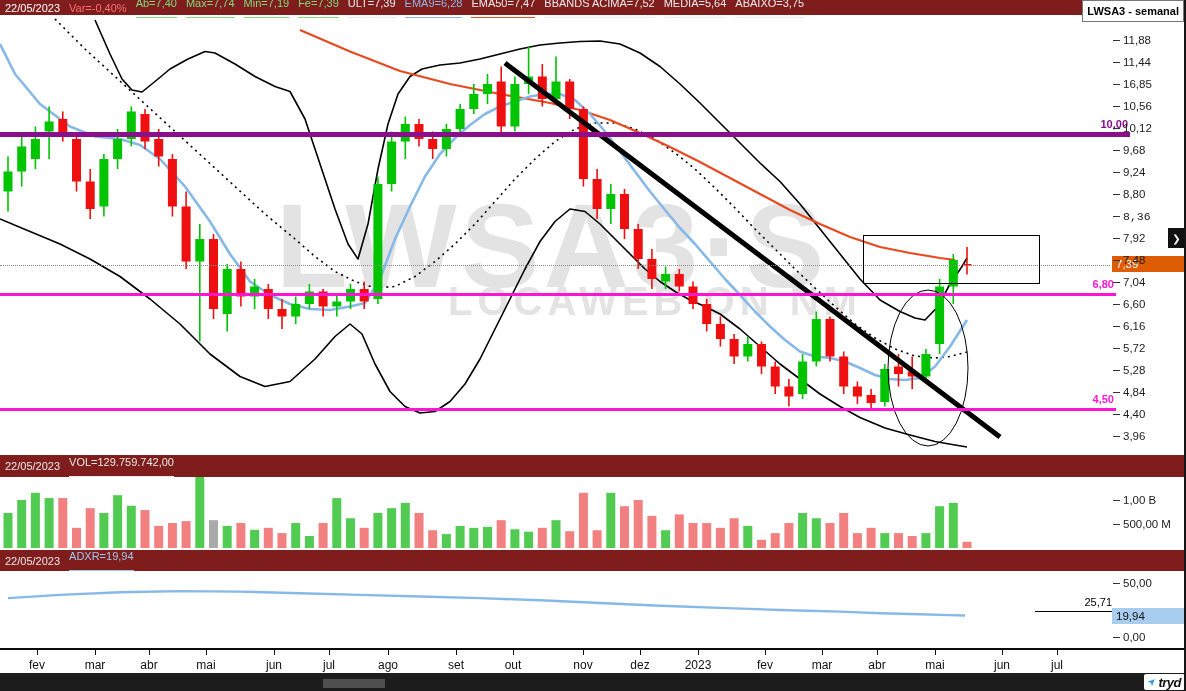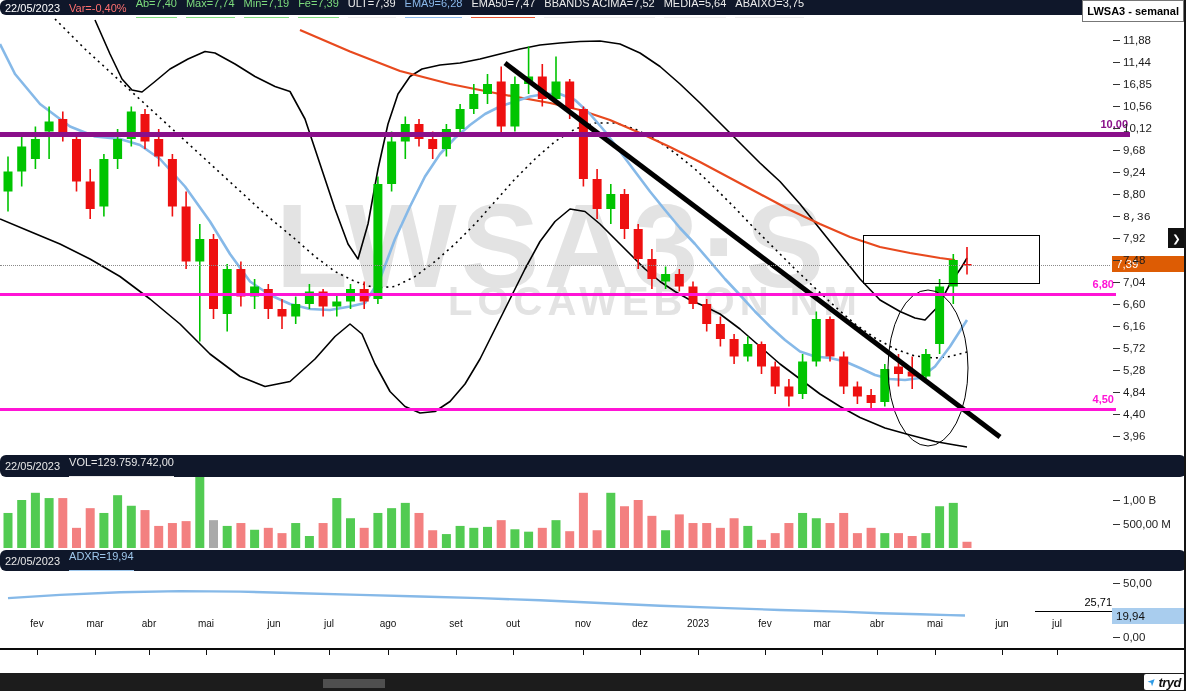--- a/index.html
+++ b/index.html
@@ -1,33 +1,33 @@
 <!DOCTYPE html>
 <html><head>
 <meta charset="utf-8">
 <style>
   html,body{margin:0;padding:0;background:#2b2b2b;}
   #app{position:relative;width:1186px;height:691px;background:#ffffff;overflow:hidden;
        font-family:"Liberation Sans",sans-serif;-webkit-font-smoothing:antialiased;}
   .abs{position:absolute;}
-  .darkbar{background:#0f172a;color:#e8e8e8;font-size:11px;display:flex;align-items:center;gap:9px;padding-left:5px;box-sizing:border-box;border-radius:6px;}
+  .darkbar{background:#7f1d1d;color:#e8e8e8;font-size:11px;display:flex;align-items:center;gap:9px;padding-left:5px;box-sizing:border-box;}
   .hitem{white-space:nowrap;line-height:12px;}
   .u{border-bottom:1px solid currentColor;padding-bottom:8px;}
   #symbol-box{position:absolute;right:2px;top:0px;background:#ffffff;color:#000;border:1px solid #777;
               font-size:11px;font-weight:bold;line-height:12px;padding:4px 4px;}
   .tick{position:absolute;left:1113px;display:flex;align-items:center;gap:3px;color:#1c1c1c;font-size:11.5px;height:14px;}
   .tick .dash{width:7px;height:0;border-top:1px solid #333;display:inline-block;}
   .lvl-label{position:absolute;font-size:11px;font-weight:bold;text-align:right;width:40px;}
   #last-price-box{position:absolute;left:1112px;width:72px;height:16px;background:#dd5c04;color:#fff;
                   font-size:11.5px;line-height:16px;padding-left:4px;}
   #adxr-box{position:absolute;left:1112px;width:72px;height:16px;background:#a9cdee;color:#111;
             font-size:11.5px;line-height:16px;padding-left:4px;}
   #scroll-arrow{position:absolute;left:1168px;top:228px;width:17px;height:20px;background:#111;color:#fff;
                 font-size:10px;display:flex;align-items:center;justify-content:center;cursor:pointer;}
-  .month{position:absolute;top:618px;transform:translateX(-50%);font-size:10px;color:#111;}
+  .month{position:absolute;top:658px;transform:translateX(-50%);font-size:12px;color:#111;}
   .mtick{position:absolute;top:650px;width:1px;height:5px;background:#111;}
   #timeline{top:648px;left:0;width:1186px;height:25px;background:#fff;border-top:2px solid #0a0a0a;box-sizing:border-box;}
   #bottom-bar{top:673px;left:0;width:1186px;height:18px;background:#1c1c1c;}
   #scroll-thumb{position:absolute;left:323px;top:679px;width:62px;height:9px;background:#4f4f4f;}
   #tryd-logo{position:absolute;left:1144px;top:674px;width:41px;height:16px;background:#fff;border-radius:2px;
              display:flex;align-items:center;justify-content:center;gap:2px;}
   #tryd-logo .arrow{color:#2e9be6;font-size:10px;transform:rotate(-45deg);line-height:10px;}
   #tryd-logo .txt{font-size:13px;font-weight:bold;font-style:italic;color:#111;letter-spacing:-0.5px;}
   #adxr-level-line{position:absolute;left:1035px;width:82px;height:0;border-top:1px solid #000;}
   #edge-r{position:absolute;right:0;top:0;width:2px;height:691px;background:#141414;}

